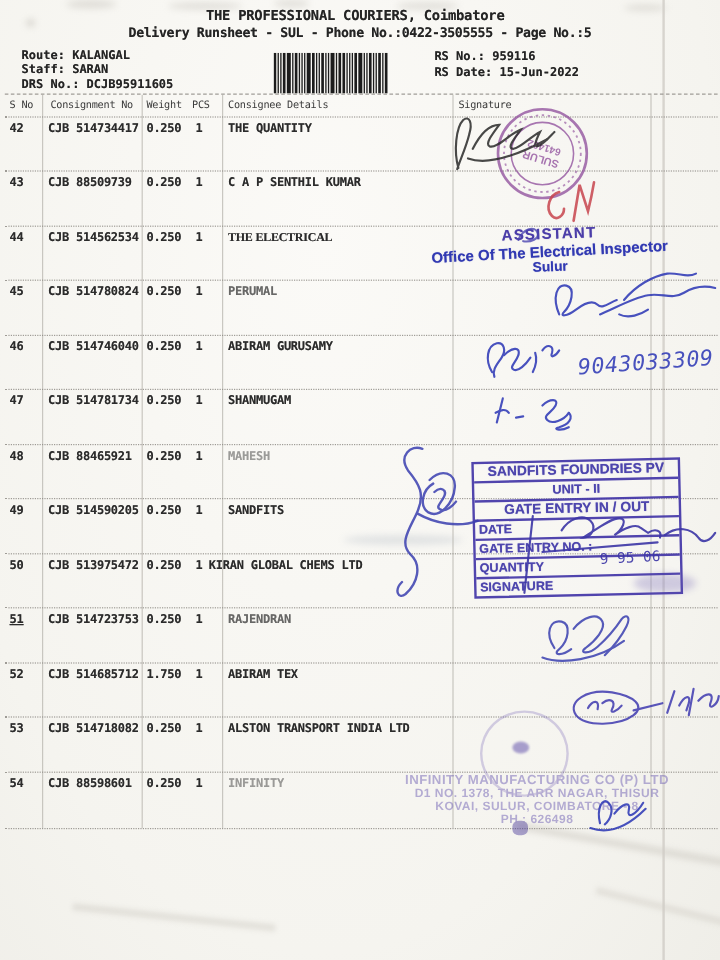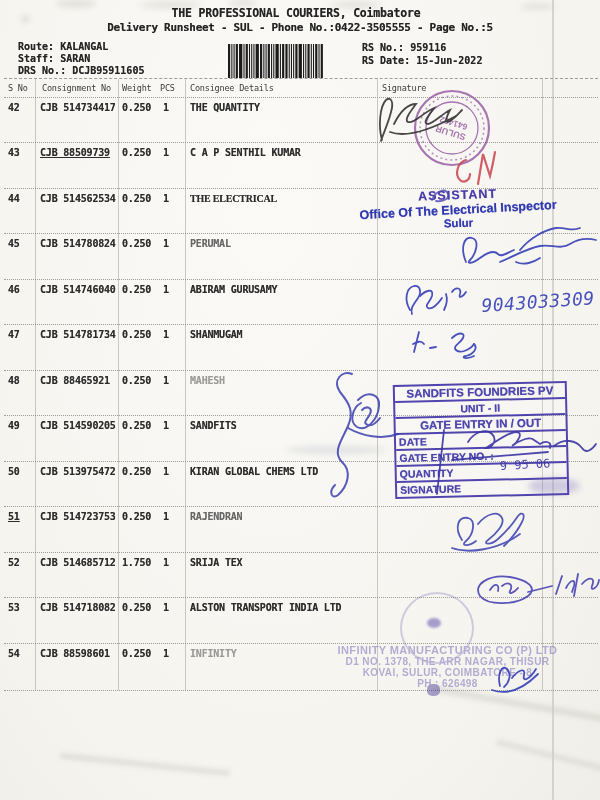--- a/index.html
+++ b/index.html
@@ -125,21 +125,21 @@
 <div id="rows">
     <div class="trow" style="top: 96.5px; height: 45.5px;">
       <span class="cell" style="left: 8px;">42</span>
       <span class="cell" style="left: 40px;">CJB 514734417</span>
       <span class="cell" style="left: 122px;">0.250</span>
       <span class="cell" style="left: 163px;">1</span>
       <span class="cell" style="left: 190px;">THE QUANTITY</span>
     </div>
     <div class="trow" style="top: 142px; height: 45.5px;">
       <span class="cell" style="left: 8px;">43</span>
-      <span class="cell" style="left: 40px; text-decoration: underline;">CJB 88509739</span>
+      <span class="cell" style="left: 40px;">CJB 88509739</span>
       <span class="cell" style="left: 122px;">0.250</span>
       <span class="cell" style="left: 163px;">1</span>
       <span class="cell" style="left: 190px;">C A P SENTHIL KUMAR</span>
     </div>
     <div class="trow" style="top: 187.5px; height: 45.5px;">
       <span class="cell" style="left: 8px;">44</span>
       <span class="cell" style="left: 40px;">CJB 514562534</span>
       <span class="cell" style="left: 122px;">0.250</span>
       <span class="cell" style="left: 163px;">1</span>
       <span class="cell" style="left: 190px; font-family: Liberation Serif, serif;">THE ELECTRICAL</span>
@@ -177,35 +177,35 @@
       <span class="cell" style="left: 40px;">CJB 514590205</span>
       <span class="cell" style="left: 122px;">0.250</span>
       <span class="cell" style="left: 163px;">1</span>
       <span class="cell" style="left: 190px;">SANDFITS</span>
     </div>
     <div class="trow" style="top: 460.5px; height: 45.5px;">
       <span class="cell" style="left: 8px;">50</span>
       <span class="cell" style="left: 40px;">CJB 513975472</span>
       <span class="cell" style="left: 122px;">0.250</span>
       <span class="cell" style="left: 163px;">1</span>
-      <span class="cell" style="left: 190px;">KIRAN GLOBAL CHEMS LTD</span>
+      <span class="cell" style="left: 174px;">KIRAN GLOBAL CHEMS LTD</span>
     </div>
     <div class="trow" style="top: 506px; height: 45.5px;">
       <span class="cell" style="left: 8px; text-decoration: underline;">51</span>
       <span class="cell" style="left: 40px;">CJB 514723753</span>
       <span class="cell" style="left: 122px;">0.250</span>
       <span class="cell" style="left: 163px;">1</span>
       <span class="cell semi" style="left: 190px;">RAJENDRAN</span>
     </div>
     <div class="trow" style="top: 551.5px; height: 45.5px;">
       <span class="cell" style="left: 8px;">52</span>
       <span class="cell" style="left: 40px;">CJB 514685712</span>
       <span class="cell" style="left: 122px;">1.750</span>
       <span class="cell" style="left: 163px;">1</span>
-      <span class="cell" style="left: 190px;">SRIJA TEX</span>
+      <span class="cell" style="left: 190px;">ABIRAM TEX</span>
     </div>
     <div class="trow" style="top: 597px; height: 45.5px;">
       <span class="cell" style="left: 8px;">53</span>
       <span class="cell" style="left: 40px;">CJB 514718082</span>
       <span class="cell" style="left: 122px;">0.250</span>
       <span class="cell" style="left: 163px;">1</span>
       <span class="cell" style="left: 190px;">ALSTON TRANSPORT INDIA LTD</span>
     </div>
     <div class="trow" style="top: 642.5px; height: 47.5px;">
       <span class="cell" style="left: 8px;">54</span>

